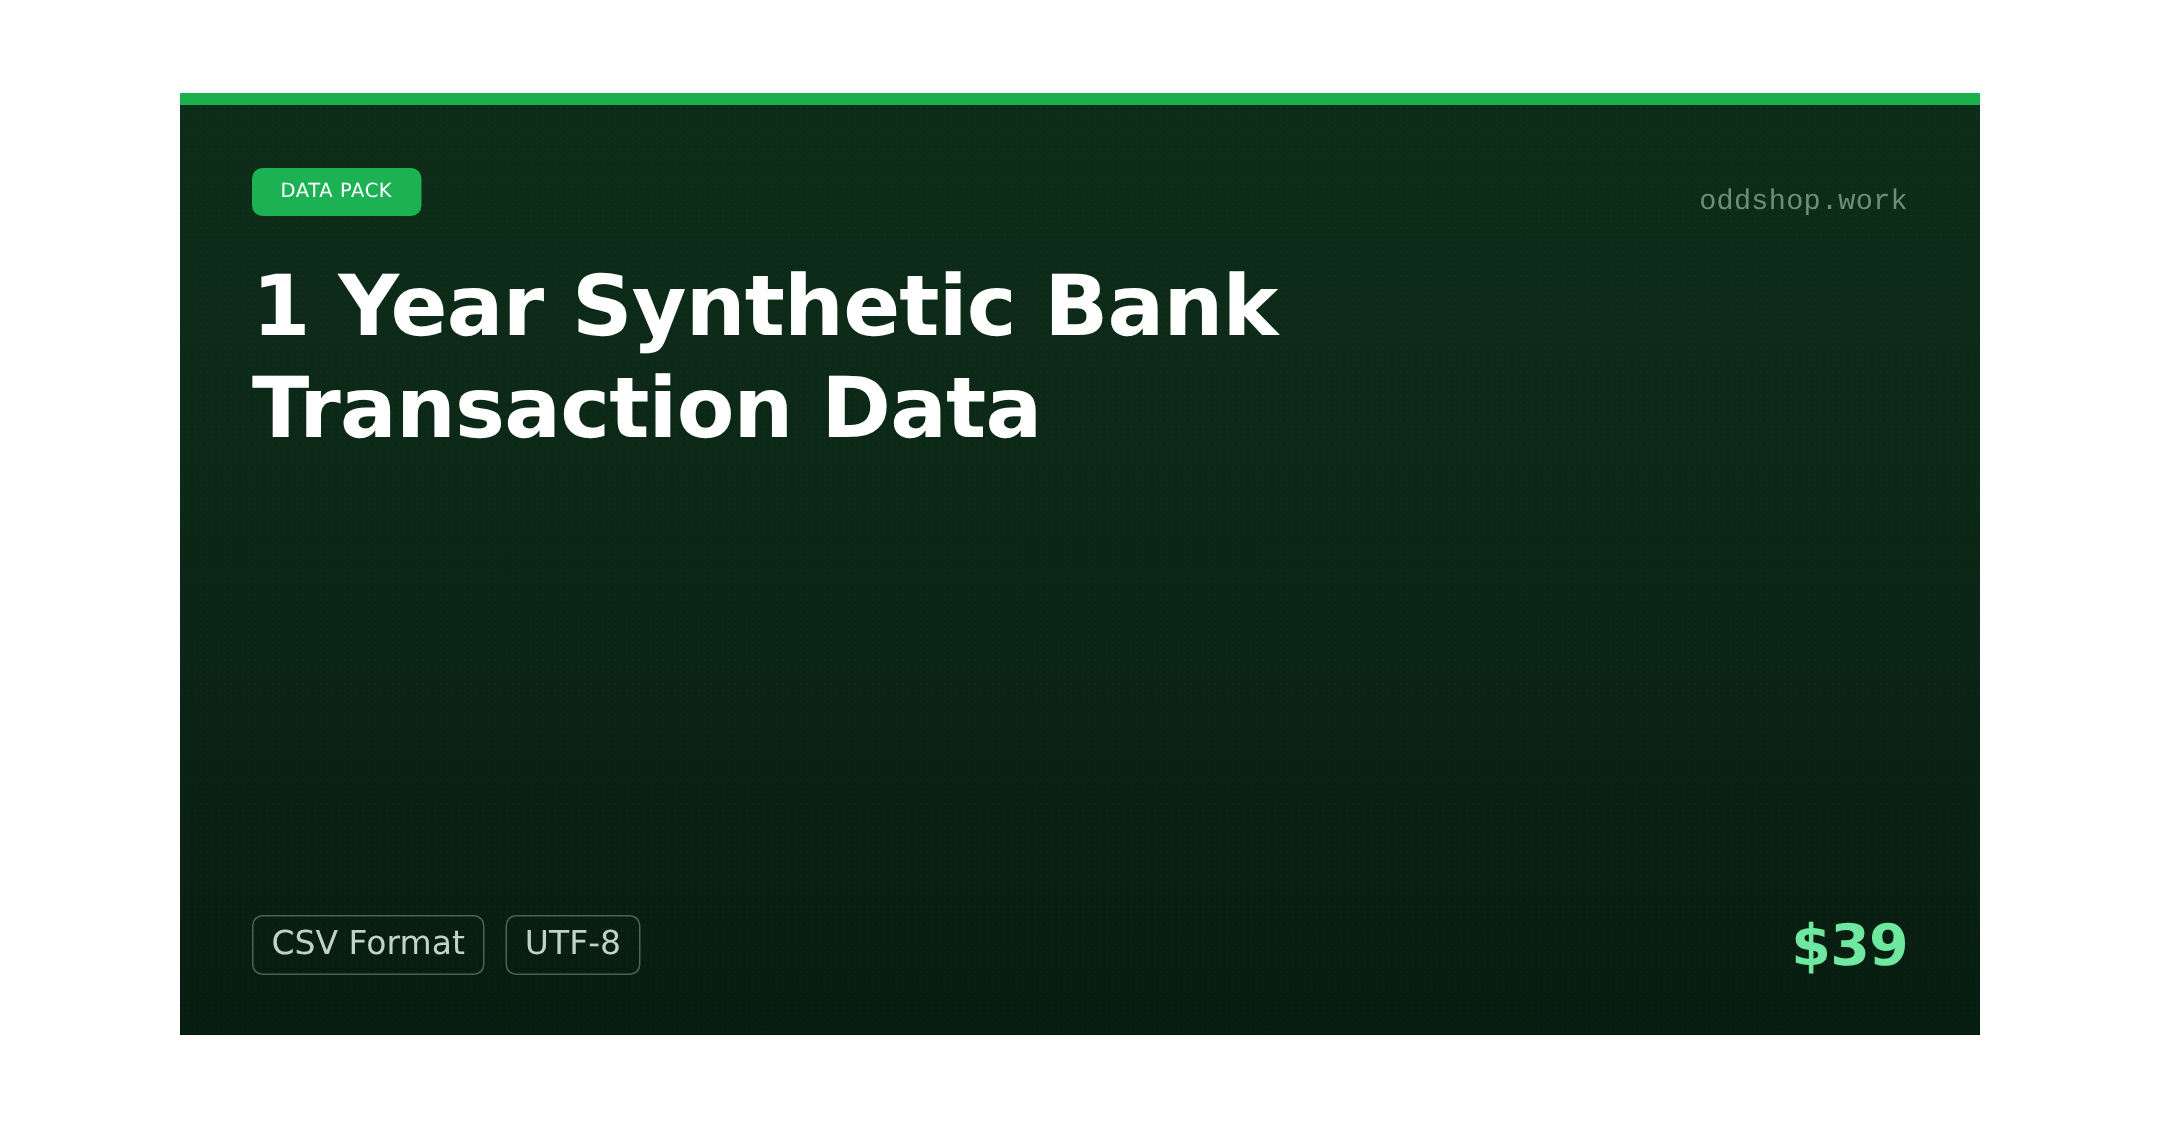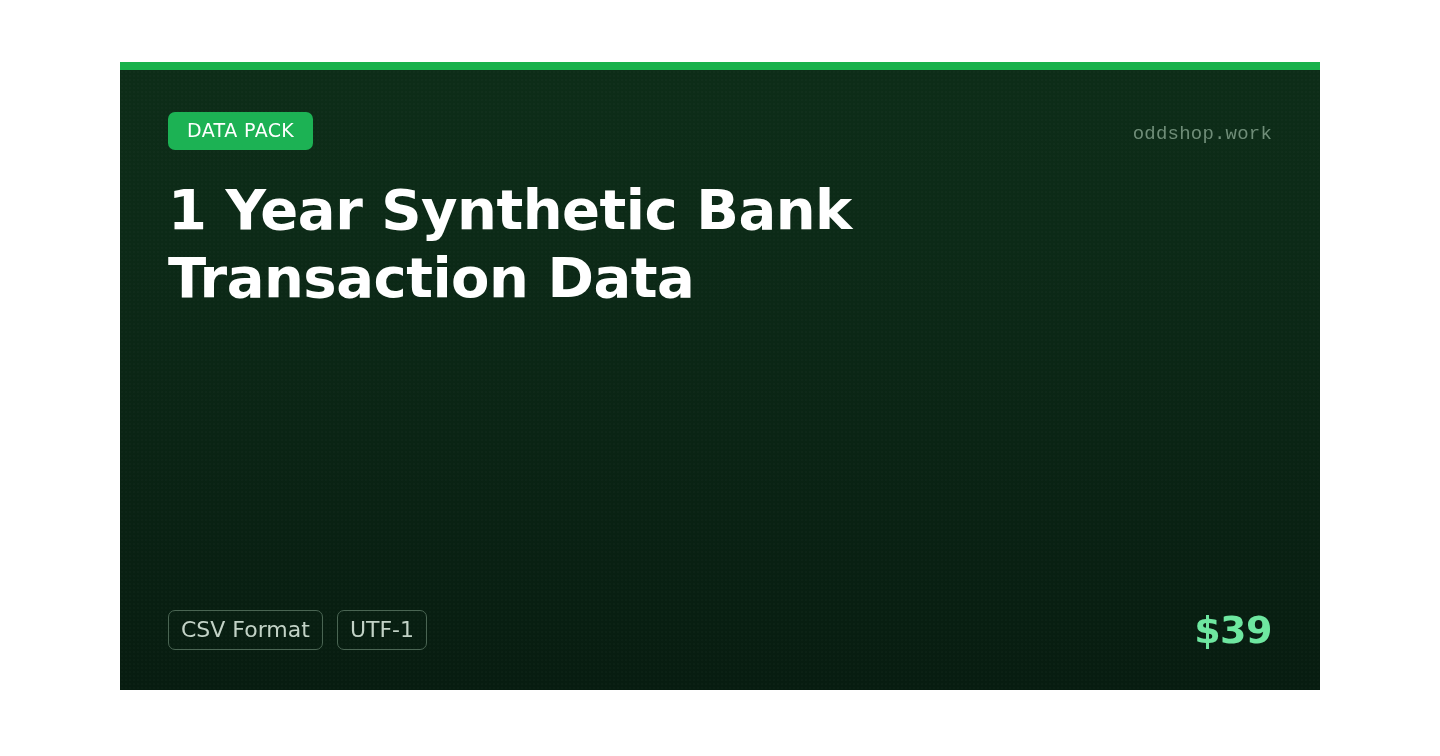--- a/index.html
+++ b/index.html
@@ -71,21 +71,21 @@
     display: flex;
     align-items: flex-start;
     justify-content: space-between;
   }
 
   .badge {
     display: inline-block;
     background: #1cb254;
     color: #ffffff;
     font-family: "DejaVu Sans", sans-serif;
-    font-size: 19px;
+    font-size: 13px;
     font-weight: 400;
     letter-spacing: 0.4px;
     padding: 9px 19px 10px 19px;
     border-radius: 7px;
     line-height: 1;
   }
 
   .site-url {
     color: #6f8d78;
     font-family: Liberation Mono, monospace;
@@ -174,21 +174,21 @@
 
       <div class="headline-block">
         <h1 class="title">1 Year Synthetic Bank Transaction Data</h1>
       </div>
 
       <div class="spacer"></div>
 
       <div class="footer-row">
         <div class="tag-list">
           <span class="tag">CSV Format</span>
-          <span class="tag">UTF-1</span>
+          <span class="tag">UTF-8</span>
         </div>
         <div class="price">$39</div>
       </div>
 
     </div>
   </div>
 
 </div>
 
 </body></html>

